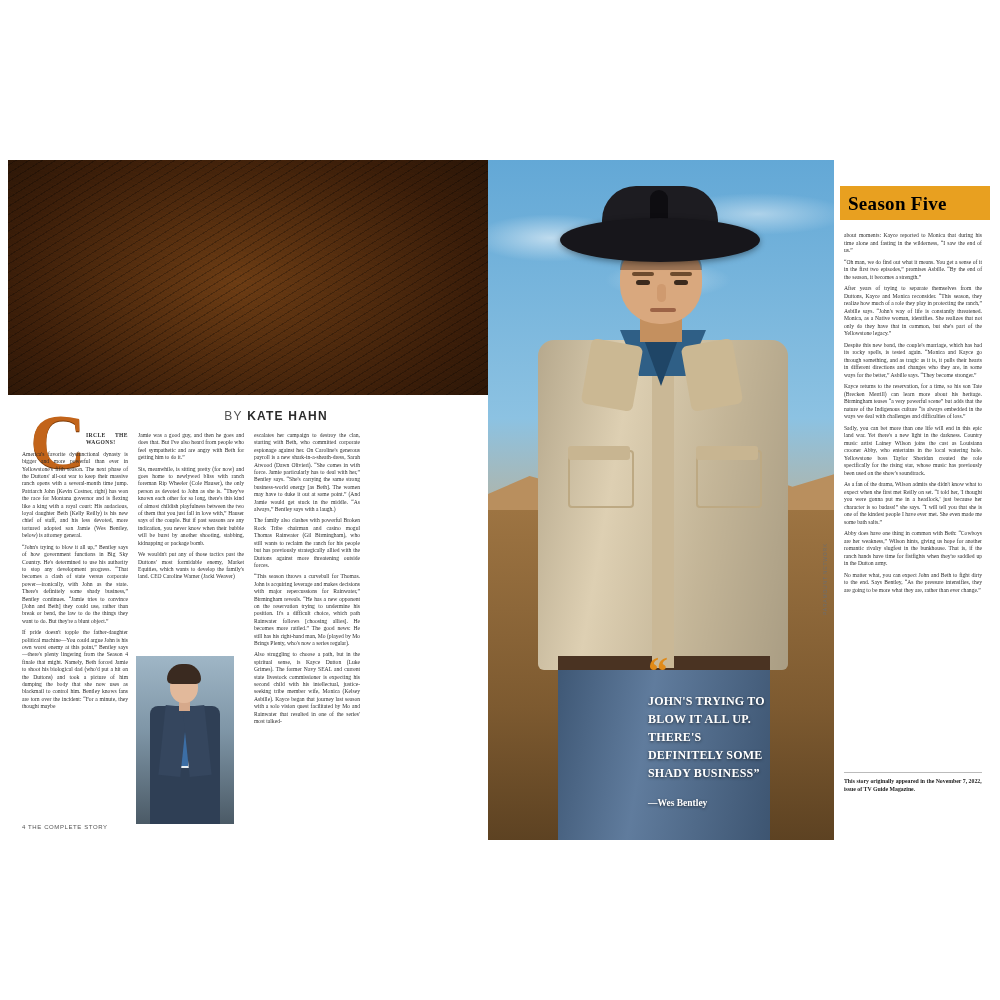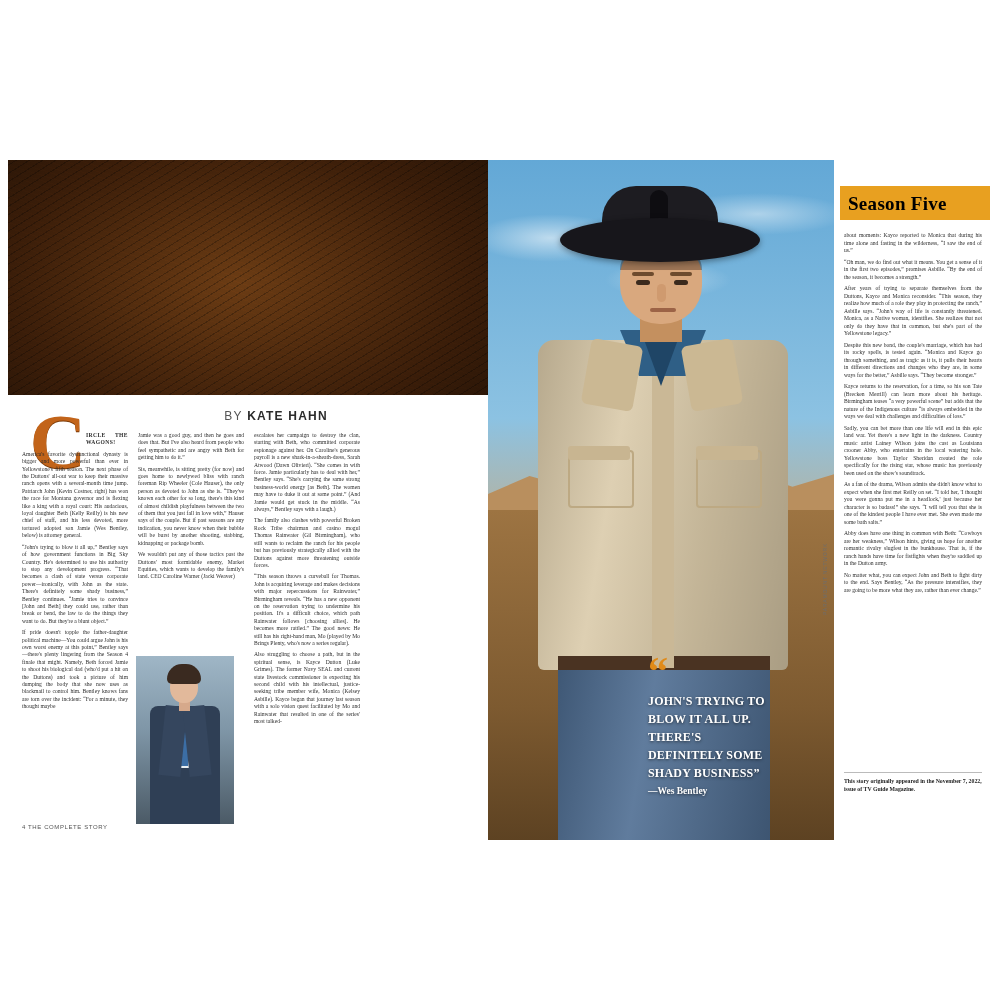--- a/index.html
+++ b/index.html
@@ -105,21 +105,21 @@
   .flap-l{position:absolute;left:44px;top:246px;width:62px;height:14px;background:#c8b591;border-radius:3px;}
   .flap-r{position:absolute;left:172px;top:246px;width:62px;height:14px;background:#c8b591;border-radius:3px;}
   .jeans{position:absolute;left:34px;top:462px;width:212px;height:218px;background:#4e6d92;border-radius:6px;}
   .jeans-shade{position:absolute;left:34px;top:462px;width:212px;height:218px;
     background:linear-gradient(100deg,rgba(0,0,0,.20),rgba(255,255,255,.10) 40%,rgba(0,0,0,.24));}
   .belt{position:absolute;left:34px;top:456px;width:212px;height:14px;background:#4a3322;}
 
   .quote-box{position:absolute;left:160px;top:500px;width:126px;color:#ffffff;z-index:6;}
   .qmark{font-family:"Liberation Serif",serif;font-size:40px;line-height:24px;color:#e08a18;font-weight:bold;}
   .qtext{font-family:"Liberation Serif",serif;font-weight:bold;font-size:12px;line-height:18px;letter-spacing:.2px;text-transform:uppercase;margin-top:8px;text-shadow:0 1px 3px rgba(0,0,0,.6);}
-  .qattr{font-family:"Liberation Serif",serif;font-weight:bold;font-size:9.5px;margin-top:4px;text-shadow:0 1px 3px rgba(0,0,0,.6);}
+  .qattr{font-family:"Liberation Serif",serif;font-weight:bold;font-size:9.5px;margin-top:16px;text-shadow:0 1px 3px rgba(0,0,0,.6);}
 
   .credit{position:absolute;left:334px;top:455px;transform:rotate(-90deg);transform-origin:left top;
     font-size:5px;letter-spacing:.8px;color:#6d6d6d;white-space:nowrap;}
 
   .season-tab{position:absolute;left:352px;top:26px;width:150px;height:34px;background:#e8a020;}
   .season-tab span{display:block;padding:7px 8px 0 8px;font-family:"Liberation Serif",serif;font-weight:bold;font-size:19px;color:#000000;letter-spacing:.3px;}
   .rcol{position:absolute;left:356px;top:72px;width:138px;
     font-family:"Liberation Serif",serif;font-size:5.6px;line-height:7.5px;color:#2d2d2d;text-align:justify;}
   .rcol p{margin:0 0 4px 0;}
   .endnote{position:absolute;left:356px;top:612px;width:138px;font-family:"Liberation Serif",serif;

